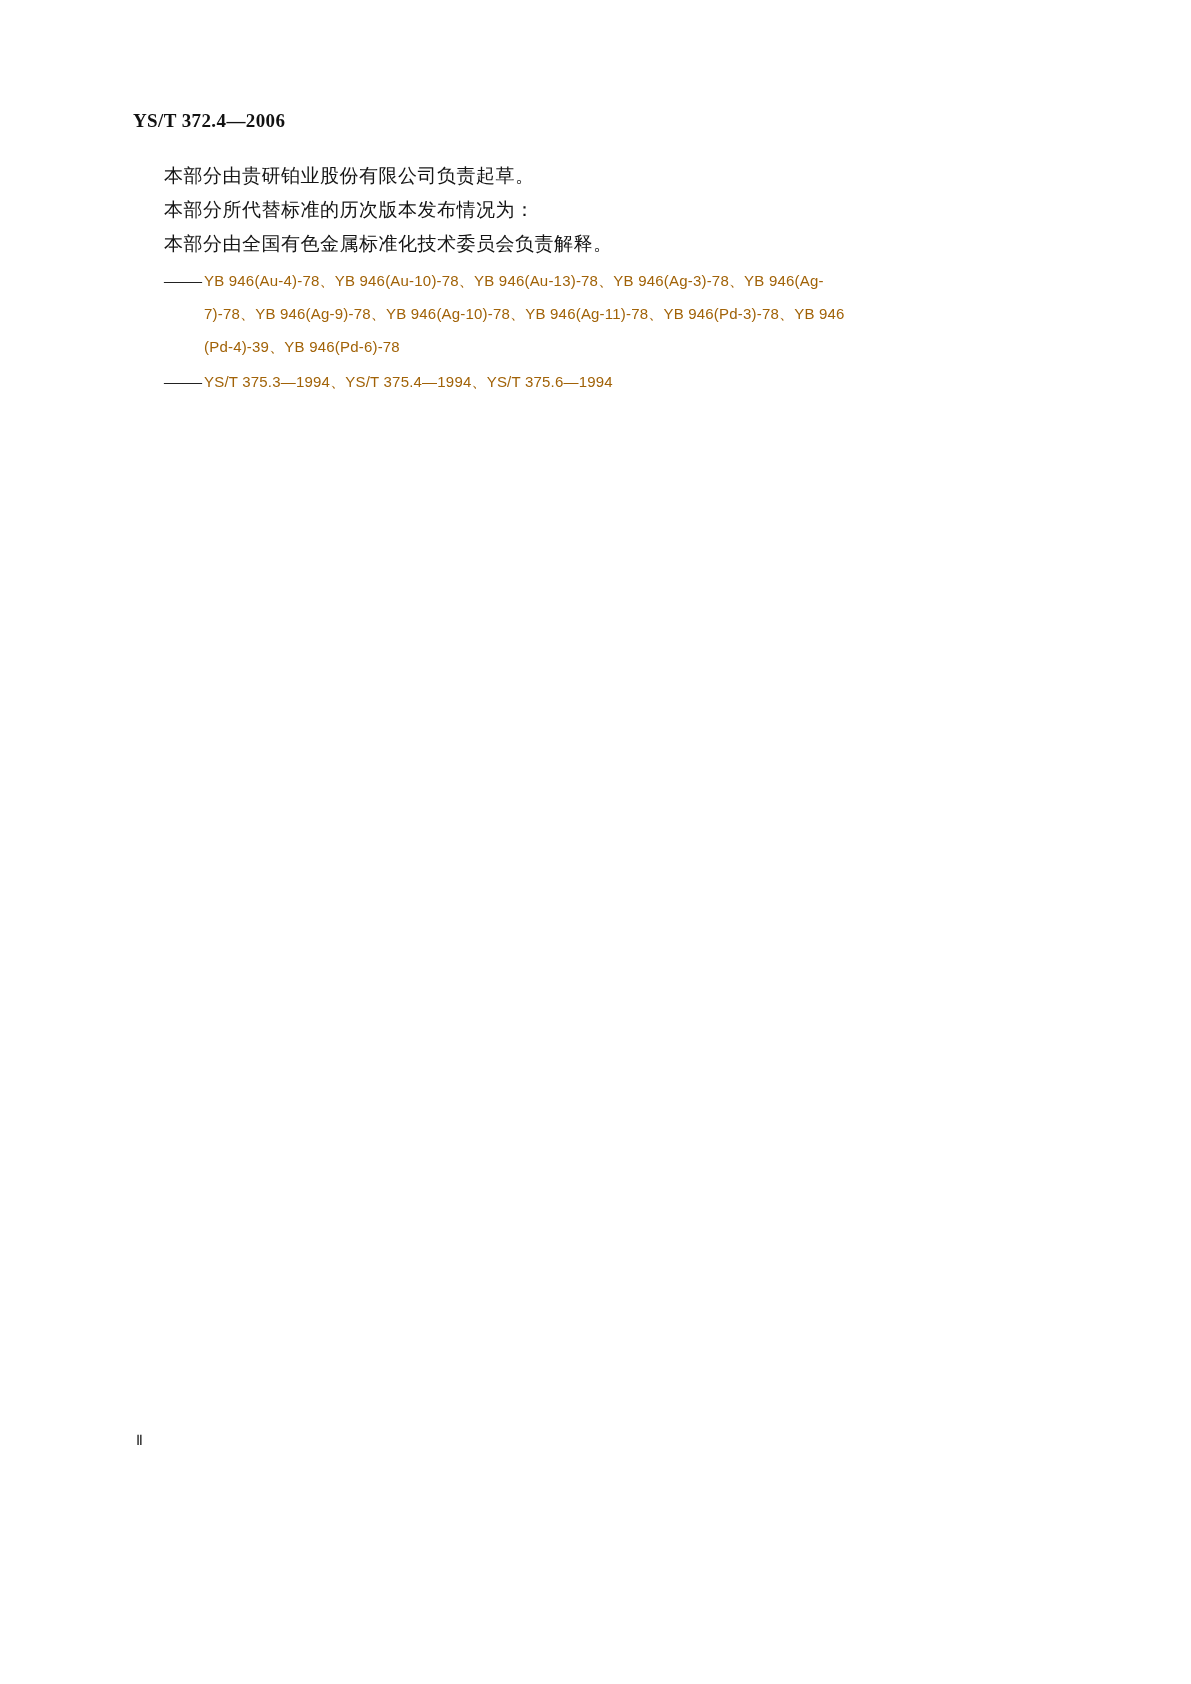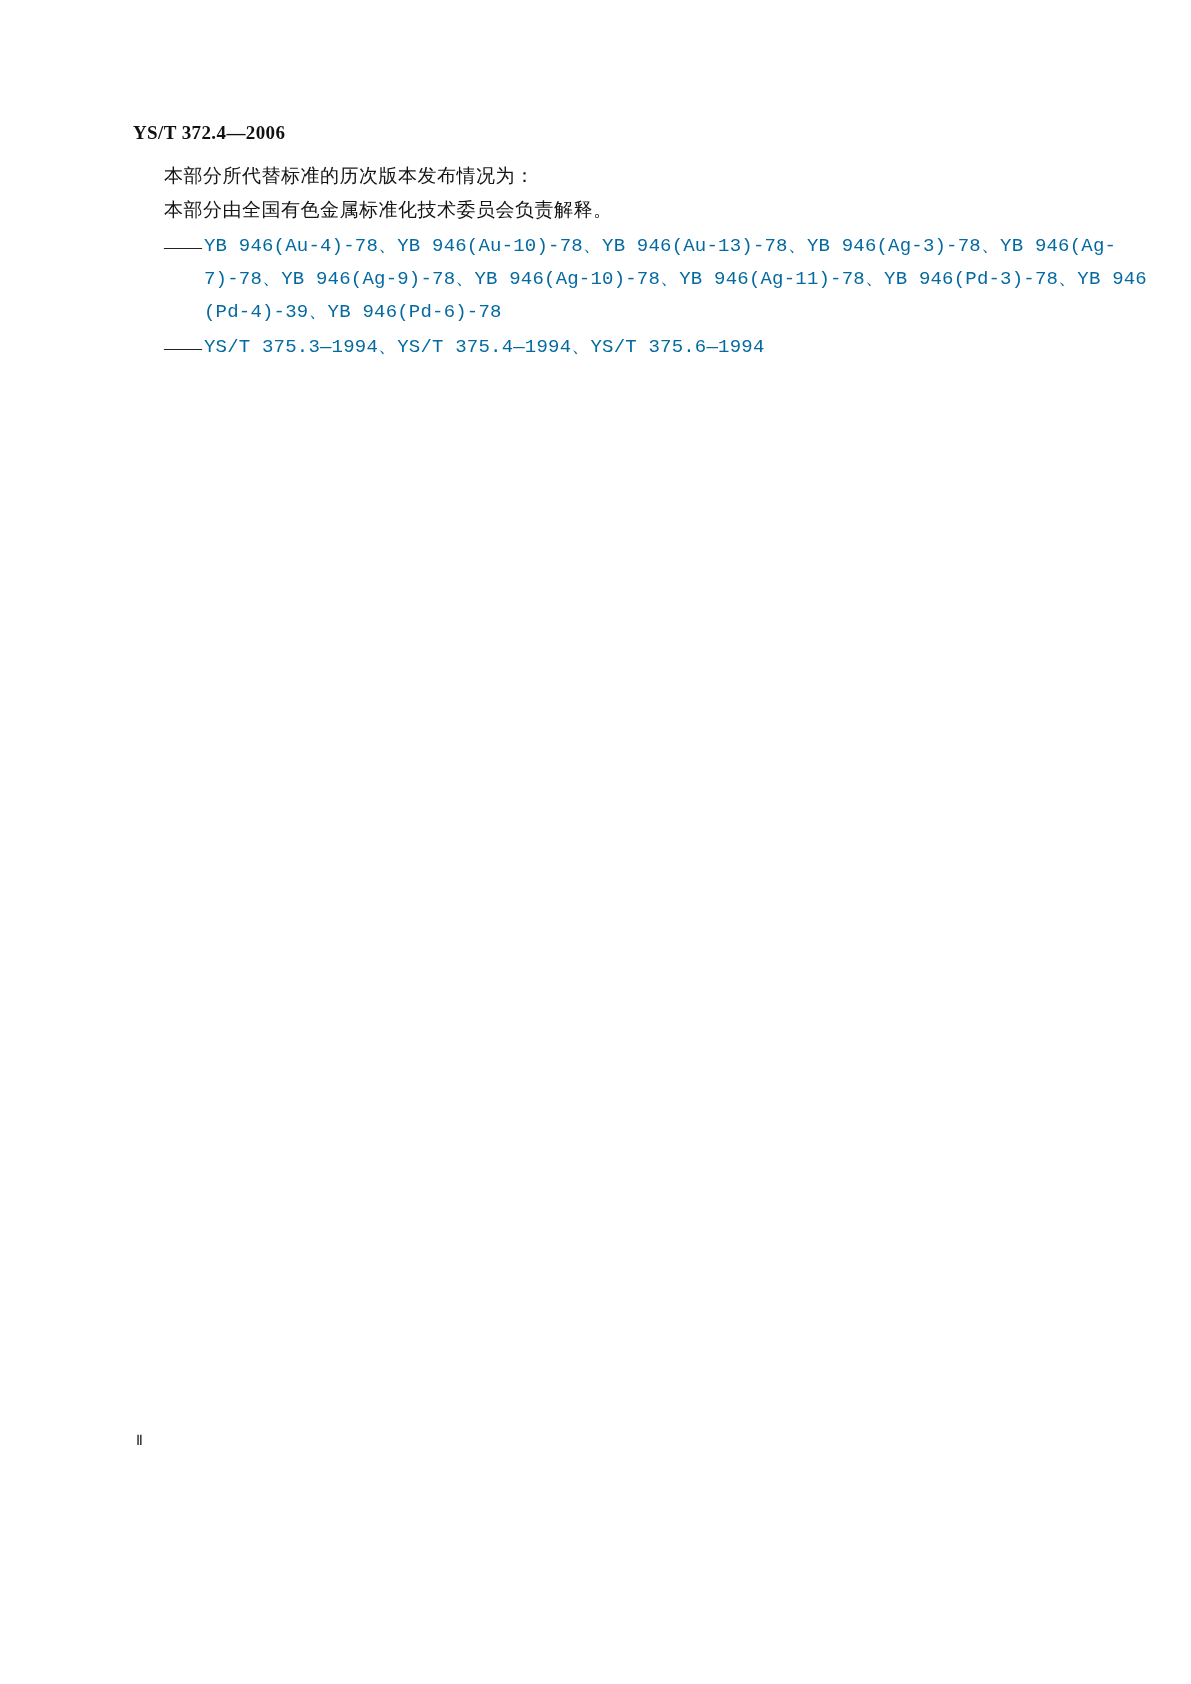--- a/index.html
+++ b/index.html
@@ -11,21 +11,21 @@
     position: relative;
     width: 1191px;
     height: 1684px;
     background: #ffffff;
     font-family: "Liberation Serif", serif;
     color: #1a1a1a;
     overflow: hidden;
   }
   .header {
     position: absolute;
-    top: 122px;
+    top: 110px;
     left: 133px;
     font-family: "Liberation Serif", serif;
     font-weight: bold;
     font-size: 19px;
     letter-spacing: 0.4px;
     color: #111111;
   }
   .body-block {
     position: absolute;
     top: 158px;
@@ -52,24 +52,24 @@
   .dash {
     font-family: "Liberation Serif", serif;
     font-size: 19px;
     line-height: 33px;
     width: 40px;
     flex: 0 0 40px;
     white-space: nowrap;
     color: #141414;
   }
   .item-text {
-    font-family: Liberation Mono, monospace;
-    font-size: 19px;
+    font-family: Liberation Sans, sans-serif;
+    font-size: 15px;
     line-height: 33px;
-    color: #0369a1;
+    color: #a16207;
     letter-spacing: 0.2px;
     flex: 1;
   }
   .item-text .ln {
     display: block;
     white-space: nowrap;
   }
   .item-text .ln.justify {
     letter-spacing: 0.2px;
   }
@@ -84,20 +84,21 @@
 </style>
 </head>
 <body>
 
 <div class="page">
 
   <div class="header">YS/T 372.4—2006</div>
 
   <div class="body-block">
 
+    <p class="para">本部分由贵研铂业股份有限公司负责起草。</p>
     <p class="para">本部分所代替标准的历次版本发布情况为：</p>
     <p class="para">本部分由全国有色金属标准化技术委员会负责解释。</p>
 
     <div class="list">
 
       <div class="list-item">
         <span class="dash">——</span>
         <span class="item-text">
           <span class="ln justify">YB 946(Au-4)-78、YB 946(Au-10)-78、YB 946(Au-13)-78、YB 946(Ag-3)-78、YB 946(Ag-</span>
           <span class="ln justify">7)-78、YB 946(Ag-9)-78、YB 946(Ag-10)-78、YB 946(Ag-11)-78、YB 946(Pd-3)-78、YB 946</span>

